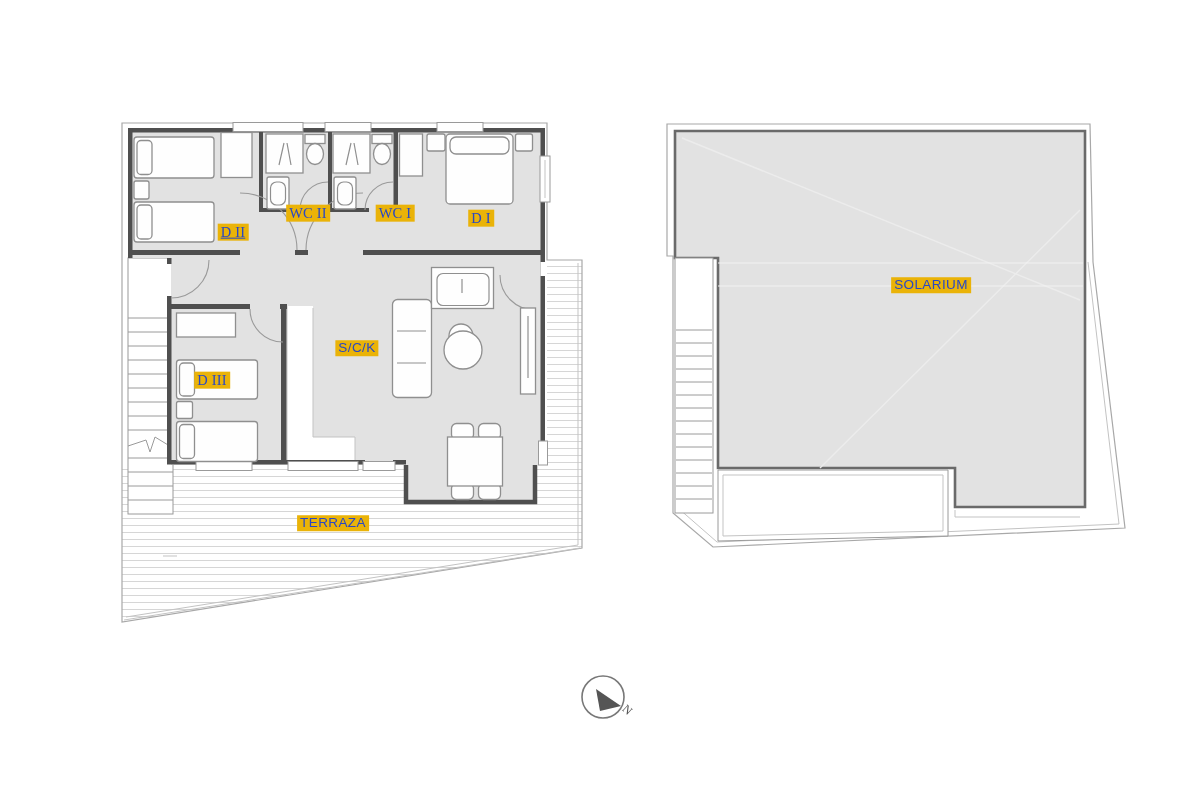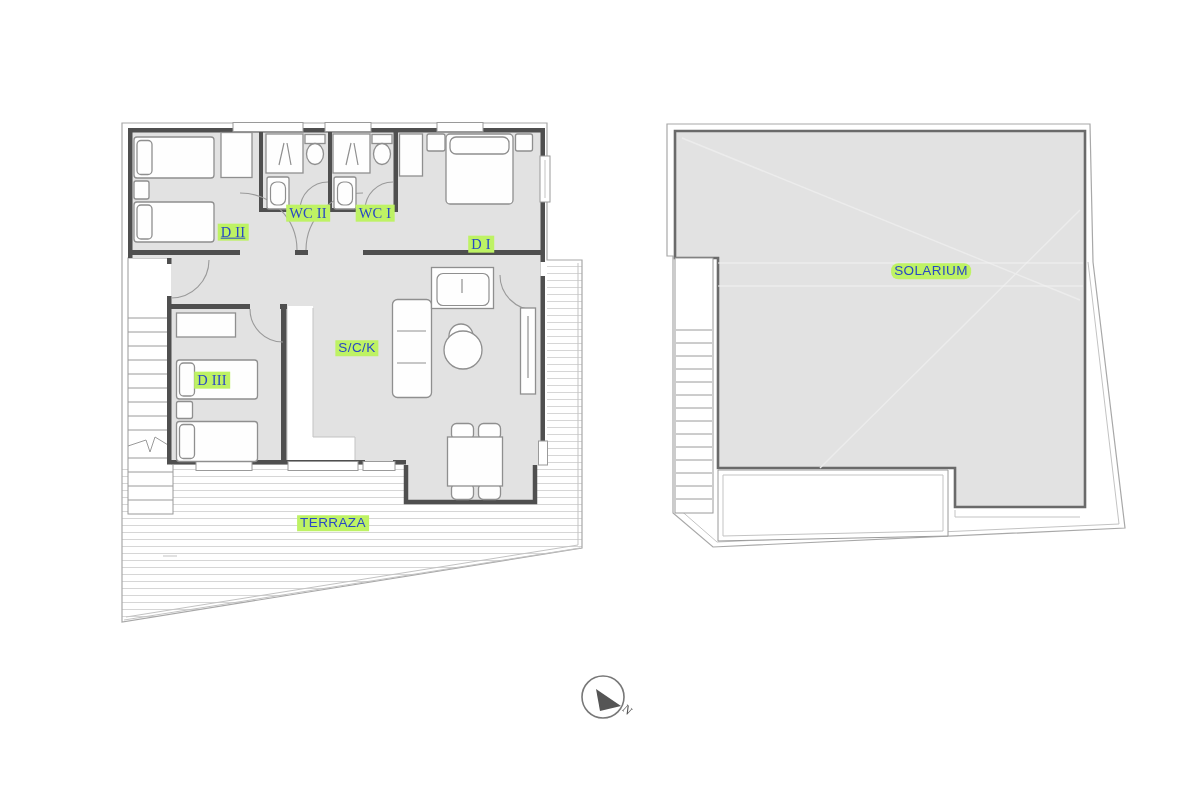--- a/index.html
+++ b/index.html
@@ -16,21 +16,21 @@
   .furnl{stroke:#8f8f8f;fill:none;stroke-width:1.2;}
   .thin{stroke:var(--boundary-gray,#a8a8a8);fill:none;stroke-width:1.2;}
   .thin2{stroke:#c3c3c3;fill:none;stroke-width:1;}
   .whbx{fill:#fff;stroke:#9a9a9a;stroke-width:1;}
   .steps{stroke:#9a9a9a;stroke-width:1;fill:none;}
   .arc{stroke:#9a9a9a;stroke-width:1.1;fill:none;}
   .deck{fill:url(#deck);stroke:none;}
   .faint{stroke:#ececec;stroke-width:1.4;fill:none;}
   .faint2{stroke:#f2f2f2;stroke-width:1;fill:none;}
   
-  .lbl{position:absolute;transform:translate(-50%,-50%);background:#bef264;
+  .lbl{position:absolute;transform:translate(-50%,-50%);background:#eab308;
        color:var(--label-blue,#2948c4);font-size:13.5px;line-height:1.15;
        padding:0 3px;white-space:nowrap;letter-spacing:.4px;}
   .lbl.serif{font-family:"Liberation Serif","DejaVu Serif",serif;font-size:14.5px;letter-spacing:.2px;}
   .north{position:absolute;transform:translate(-50%,-50%) rotate(42deg);
          color:#555;background:transparent;font-size:12px;
          font-family:"Liberation Serif","DejaVu Serif",serif;}
 </style>
 </head>
 <body>
 
@@ -243,21 +243,21 @@
   </g>
 
   <g>
     <circle cx="603" cy="697" r="21" fill="#ffffff" stroke="#787878" stroke-width="1.6"></circle>
     <polygon points="596,689 621,706 600,711" fill="#555555"></polygon>
   </g>
 </svg>
 
 <div class="lbl serif" style="left:233px;top:232px;text-decoration:underline;">D II</div>
 <div class="lbl serif" style="left:308px;top:213px;">WC II</div>
-<div class="lbl serif" style="left:375px;top:213px;">WC I</div>
-<div class="lbl serif" style="left:481px;top:244px;">D I</div>
+<div class="lbl serif" style="left:395px;top:213px;">WC I</div>
+<div class="lbl serif" style="left:481px;top:218px;">D I</div>
 <div class="lbl serif" style="left:212px;top:380px;">D III</div>
 <div class="lbl" style="left:357px;top:348px;">S/C/K</div>
 <div class="lbl" style="left:293px;top:523px;margin-left:40px;">TERRAZA</div>
-<div class="lbl" style="left:931px;top:271px;border-radius:7px;">SOLARIUM</div>
+<div class="lbl" style="left:931px;top:285px;">SOLARIUM</div>
 <div class="north" style="left:627px;top:710px;">N</div>
 
 </div>
 
 </body></html>

